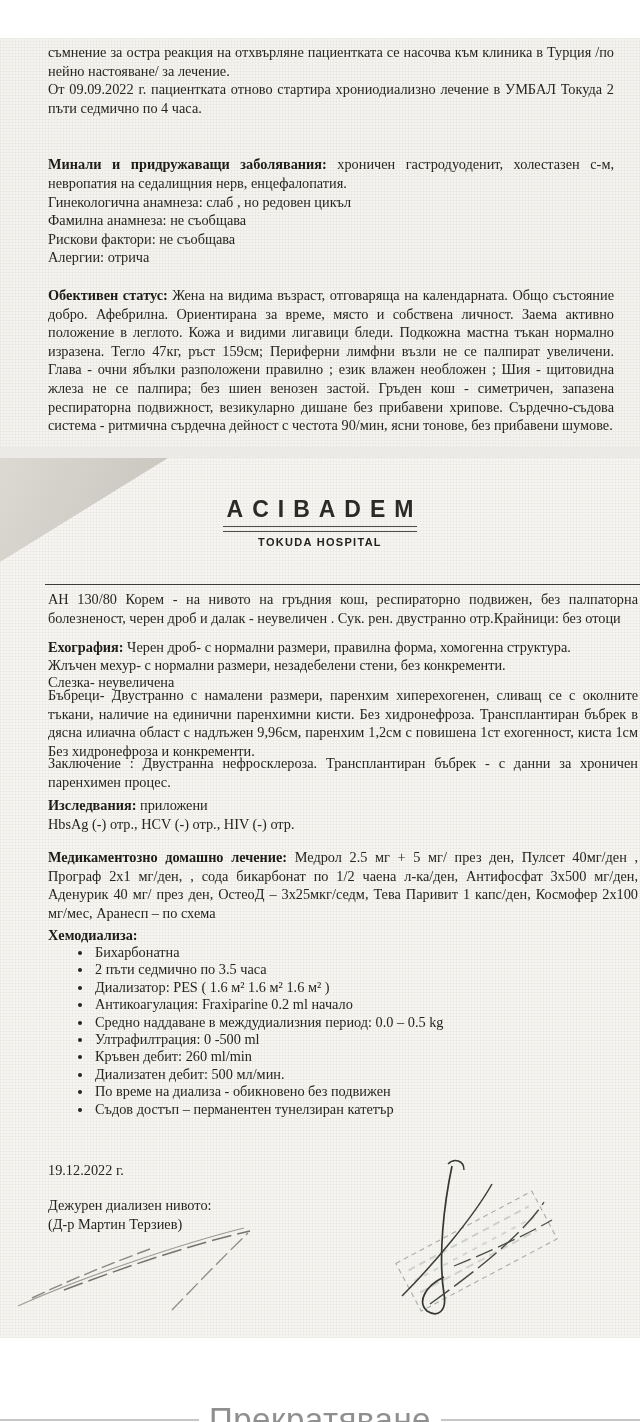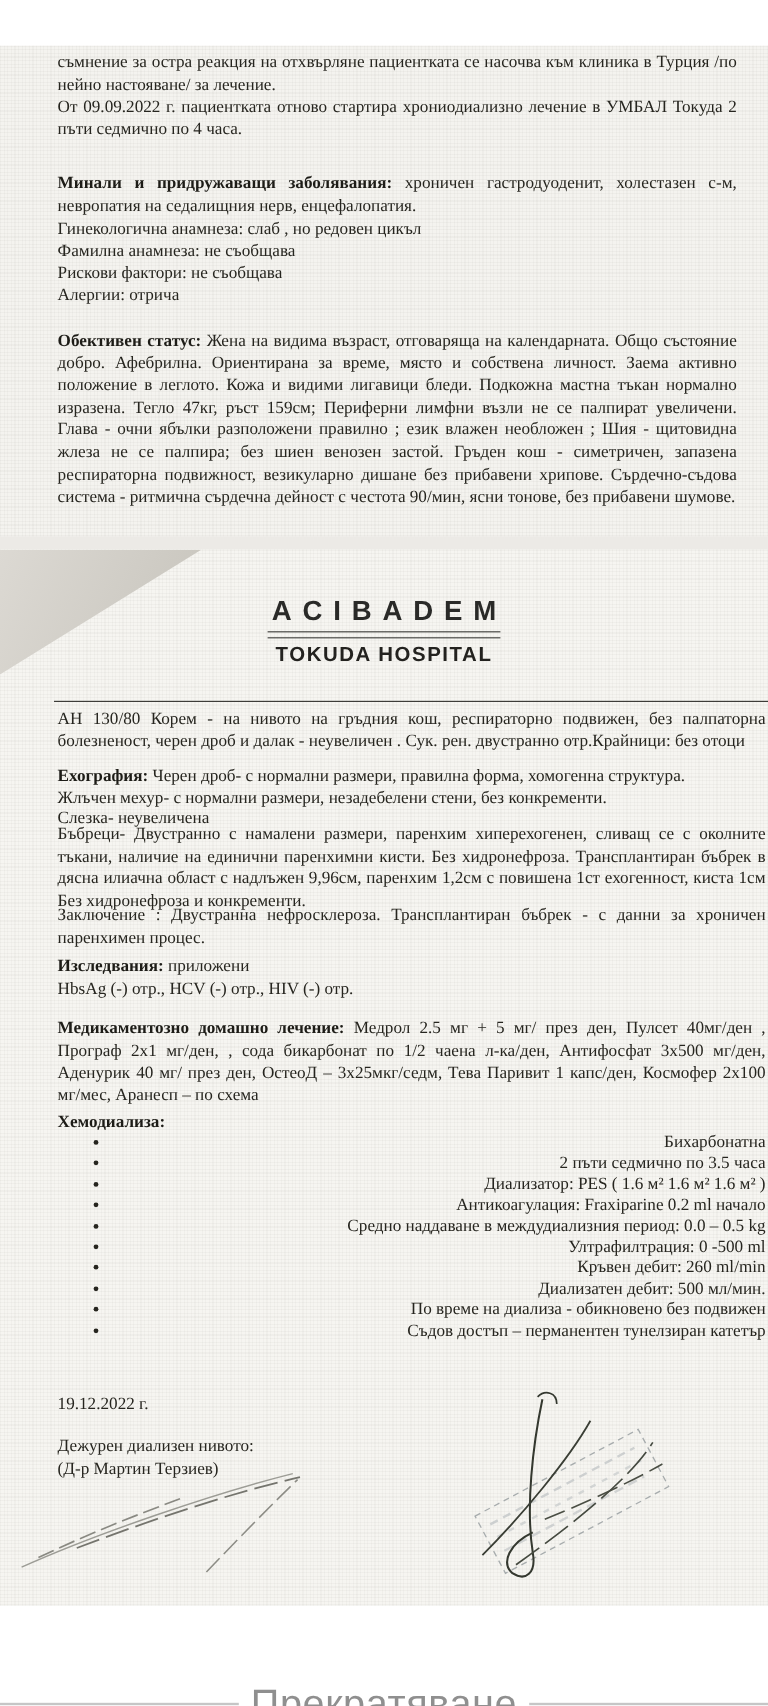--- a/index.html
+++ b/index.html
@@ -17,44 +17,44 @@
       repeating-linear-gradient(90deg, rgba(60,55,45,0.03) 0 1px, transparent 1px 3px);
     overflow:hidden;
   }
   #page1{top:38px;height:508px;}
   #page2{top:458px;height:880px;background-color:#f6f5f1;padding-left:24px;}
   #page-gap-strip{position:absolute;left:0;top:447px;width:640px;height:11px;background:#eceae6;}
 
   .body-text{font-size:14.3px;line-height:18.6px;text-align:justify;}
   #page1-text{padding:5px 26px 0 48px;}
   #page1-text p{margin:0;}
-  #page1-text p.gap-top-lg{margin-top:27px;}
+  #page1-text p.gap-top-lg{margin-top:38px;}
   #page1-text p.gap-top-md{margin-top:19px;}
   b.lead{font-weight:bold;color:#1d1c17;}
 
   
   .abs{position:absolute;left:48px;right:26px;}
 
   
   #logo{position:absolute;top:38px;left:0;width:640px;text-align:center;color:#2e2d2b;}
   .logo-inner{display:inline-block;width:210px;}
   #logo-brand{font-family:"Liberation Sans",sans-serif;font-size:23px;font-weight:600;letter-spacing:9px;padding-left:9px;color:#2a2a28;line-height:26px;}
   .logo-rule{border:0;border-top:1.5px solid #4a4a46;margin:4px 8px 3px 8px;}
   #logo-sub{font-family:"Liberation Sans",sans-serif;font-variant:small-caps;font-size:23px;letter-spacing:3px;color:#b5b3ae;line-height:24px;}
-  #logo-hospital{font-family:"Liberation Sans",sans-serif;font-size:17px;font-weight:bold;letter-spacing:1.3px;color:#23221f;margin-top:4px;}
+  #logo-hospital{font-family:"Liberation Sans",sans-serif;font-size:11px;font-weight:bold;letter-spacing:1.3px;color:#23221f;margin-top:4px;}
   #header-rule{position:absolute;top:126px;left:45px;right:13px;border:0;border-top:1.5px solid #3d3c38;margin:0;}
 
   #corner-artifact{
     position:absolute;top:0;left:0;width:168px;height:104px;
     background:linear-gradient(115deg,#dcd9d3 0%,#cfccc5 60%,#c6c3bb 100%);
     clip-path:polygon(0 0,168px 0,0 104px);
   }
 
   ul.hd-list{margin:0;padding:0 0 0 45px;list-style:disc;}
-  ul.hd-list li{font-size:14.3px;line-height:17.4px;padding-left:2px;text-align:right;}
+  ul.hd-list li{font-size:14.3px;line-height:17.4px;padding-left:2px;}
 
   .sig-label{font-size:14.3px;line-height:18.6px;}
   #right-sig-block{position:absolute;left:312px;top:748px;width:320px;z-index:3;}
   #right-sig-line2{padding-left:62px;}
 
   svg{position:absolute;}
   #left-signature-svg{left:10px;top:758px;width:290px;height:115px;z-index:2;}
   #right-signature-svg{left:372px;top:686px;width:258px;height:198px;z-index:2;}
 
   #footer-heading{

